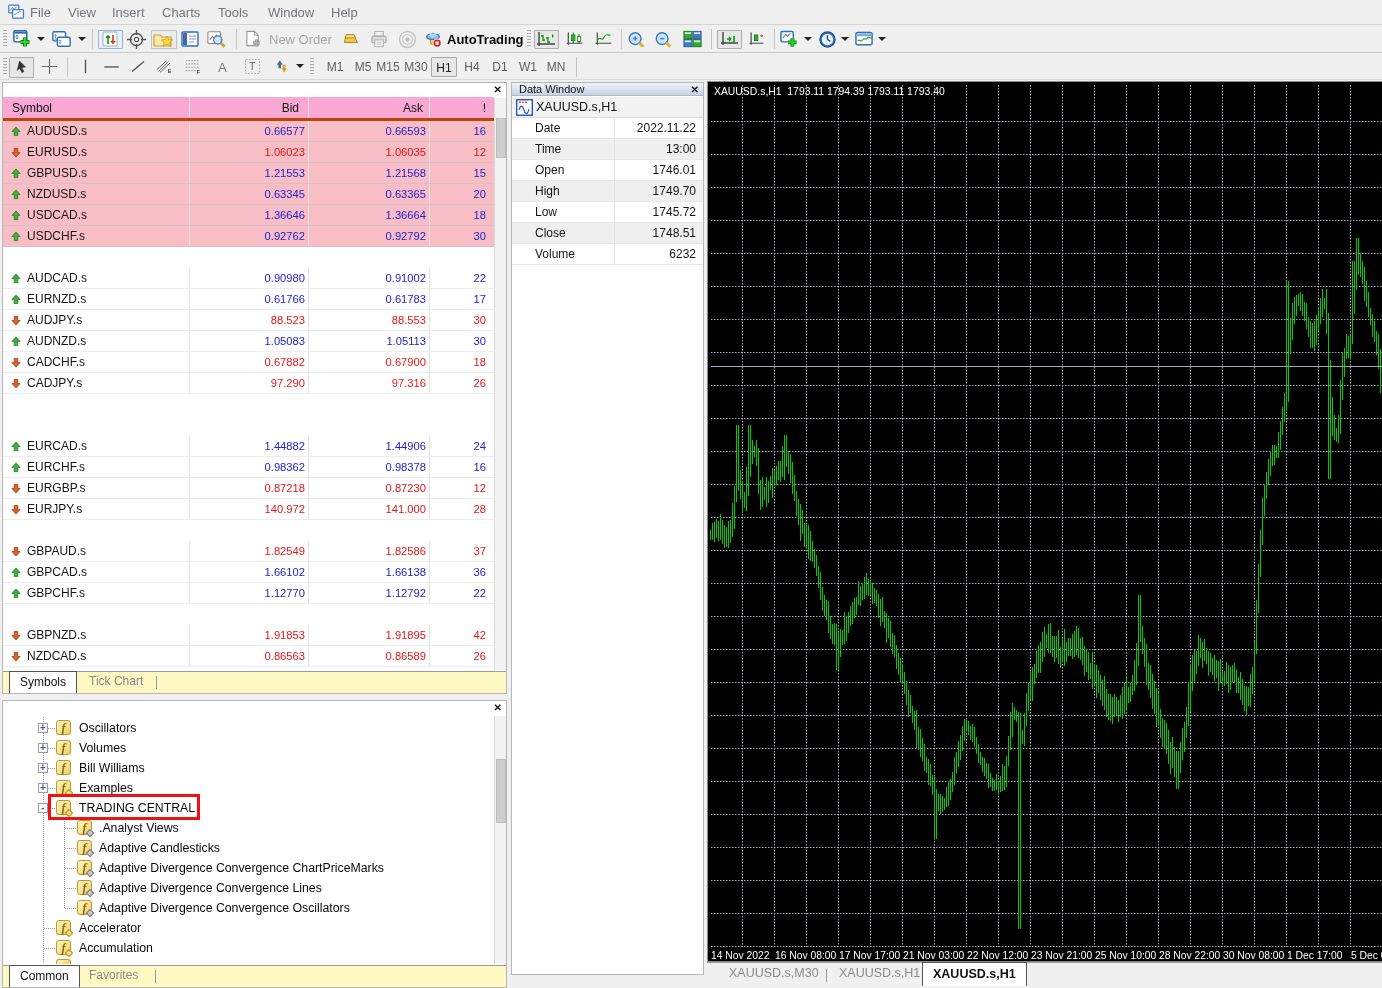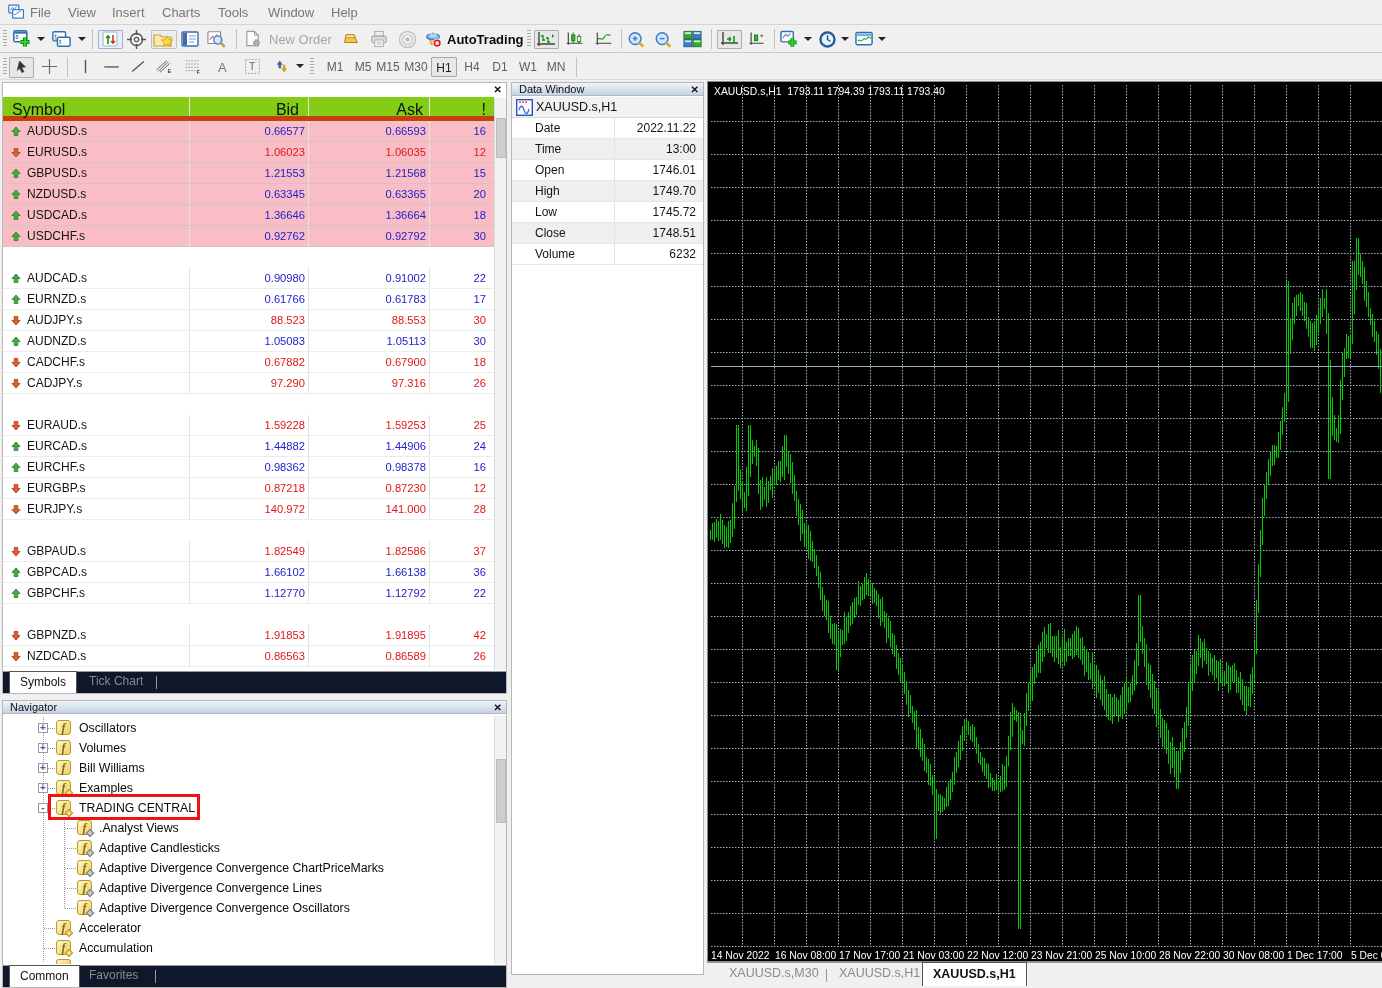--- a/index.html
+++ b/index.html
@@ -21,32 +21,32 @@
 .tf{position:absolute;top:3px;height:20px;line-height:20px;font-size:12px;color:#5e5e5e;text-align:center;width:26px}
 .tfp{background:#e7e7e7;border:1px solid #a8a8a8;color:#222;border-radius:1px}
 
 .panel{position:absolute;background:#fff;border:1px solid #b7b7b7}
 .ptitle{position:absolute;left:0;top:0;right:0;height:13px;
 background:linear-gradient(#eef3fa,#c6d3e2);border-bottom:1px solid #aeb8c4;
 font-size:11px;line-height:13px;color:#101010;padding-left:7px}
 .pclose{position:absolute;right:4px;top:1px;font-size:10px;color:#111;font-weight:700}
 
 #mw{left:2px;top:82px;width:505px;height:612px}
-.mwhead{position:absolute;left:0;top:14px;width:491px;height:24px;background:#84cc16;border-bottom:5px solid #c2410c;font-size:16px;color:#111}
+.mwhead{position:absolute;left:0;top:14px;width:491px;height:24px;background:#f9a8d4;border-bottom:3px solid #c2410c;font-size:12px;color:#111}
 .mwrow{position:absolute;left:0;width:491px;height:21px;font-size:12px;line-height:21px;border-bottom:1px solid #ededed}
 .mwrow .num{font-size:11.2px}
 .mwrow.pk{background:#f8bdc5;border-bottom:1px solid #d4c2c8}
 .cdiv{position:absolute;top:0;bottom:0;width:1px;background:#e3e3e3}
 .mwrow .sym{position:absolute;left:24px;color:#141414}
 .num{position:absolute;text-align:right}
 .up{color:#2222cc}.dn{color:#e01717}
 .arr{position:absolute;left:8px;top:5px;width:10px;height:11px}
 .vsb{position:absolute;width:12px;background:#f2f2f2;border-left:1px solid #dcdcdc}
 .thumb{position:absolute;left:1px;width:10px;background:#cdcdcd;border:1px solid #bdbdbd}
-.tabbar{position:absolute;left:0;bottom:0;width:100%;height:22px;background:#0f172a;border-top:1px solid #9a9a9a}
+.tabbar{position:absolute;left:0;bottom:0;width:100%;height:22px;background:#fef9c3;border-top:1px solid #9a9a9a}
 .tab{position:absolute;top:-1px;height:22px;line-height:21px;font-size:12px;padding:0 10px;color:#8a8a8a}
 .tab.act{background:#fff;border:1px solid #555;border-bottom:none;color:#111;z-index:2}
 .tabdiv{position:absolute;top:4px;width:1px;height:13px;background:#9a9a9a}
 
 #nav{left:2px;top:700px;width:505px;height:288px}
 .nrow{position:absolute;left:0;height:20px;font-size:12.3px;line-height:20px;color:#0a0a0a}
 .ficon{position:absolute;top:2px;width:15px;height:15px;border:1px solid #c09a28;border-radius:3px;
 background:linear-gradient(135deg,#fdf6c8,#f0d060);color:#8a6a10;font-family:"Liberation Serif",serif;
 font-style:italic;font-weight:700;font-size:12px;line-height:14px;text-align:center}
 .fdia{position:absolute;right:-2px;bottom:-2px;width:6px;height:6px;background:#f6df7a;border:1px solid #b89020;transform:rotate(45deg)}
@@ -429,32 +429,20 @@
         <path d="M5.5 10.5L1 5.5h2.5V1h4v4.5H10z" fill="#d8622a" stroke="#a03a10" stroke-width="0.8"></path>
       </svg>
       <span class="sym">CADJPY.s</span>
       <span class="num dn" style="right:189px">97.290</span>
       <span class="num dn" style="right:68px">97.316</span>
       <span class="num dn" style="right:8px">26</span>
       <div class="cdiv" style="left:186px"></div>
       <div class="cdiv" style="left:305px"></div>
       <div class="cdiv" style="left:426px"></div>
     </div>
-    <div class="mwrow" style="top:332px">
-      <svg class="arr" viewBox="0 0 11 11">
-        <path d="M5.5 10.5L1 5.5h2.5V1h4v4.5H10z" fill="#d8622a" stroke="#a03a10" stroke-width="0.8"></path>
-      </svg>
-      <span class="sym">EURAUD.s</span>
-      <span class="num dn" style="right:189px">1.59228</span>
-      <span class="num dn" style="right:68px">1.59253</span>
-      <span class="num dn" style="right:8px">25</span>
-      <div class="cdiv" style="left:186px"></div>
-      <div class="cdiv" style="left:305px"></div>
-      <div class="cdiv" style="left:426px"></div>
-    </div>
     <div class="mwrow" style="top:353px">
       <svg class="arr" viewBox="0 0 11 11">
         <path d="M5.5 0.5L10 5.5H7.5V10h-4V5.5H1z" fill="#3fae3f" stroke="#1f7a1f" stroke-width="0.8"></path>
       </svg>
       <span class="sym">EURCAD.s</span>
       <span class="num up" style="right:189px">1.44882</span>
       <span class="num up" style="right:68px">1.44906</span>
       <span class="num up" style="right:8px">24</span>
       <div class="cdiv" style="left:186px"></div>
       <div class="cdiv" style="left:305px"></div>
@@ -559,21 +547,20 @@
     <div class="vsb" style="right:0;top:15px;bottom:23px">
       <div class="thumb" style="top:20px;height:40px"></div>
     </div>
     <div class="tabbar">
       <div class="tab act" style="left:6px">Symbols</div>
       <div class="tab" style="left:76px">Tick Chart</div>
       <div class="tabdiv" style="left:153px"></div>
     </div>
   </div>
 <div id="nav" class="panel">
-    <div class="ptitle">Navigator</div>
     <div class="pclose">✕</div>
     <div class="dotv" style="left:40px;top:16px;height:246px"></div>
     <div class="dotv" style="left:61px;top:116px;height:92px"></div>
     <div class="doth" style="left:41px;top:27px;width:12px"></div>
     <div class="pm" style="left:35px;top:22px">+</div>
     <div class="nrow" style="top:17px;left:0;width:100%">
       <div class="ficon" style="left:53px"><i>f</i></div>
       <span style="position:absolute;left:76px">Oscillators</span>
     </div>
     <div class="doth" style="left:41px;top:47px;width:12px"></div>

